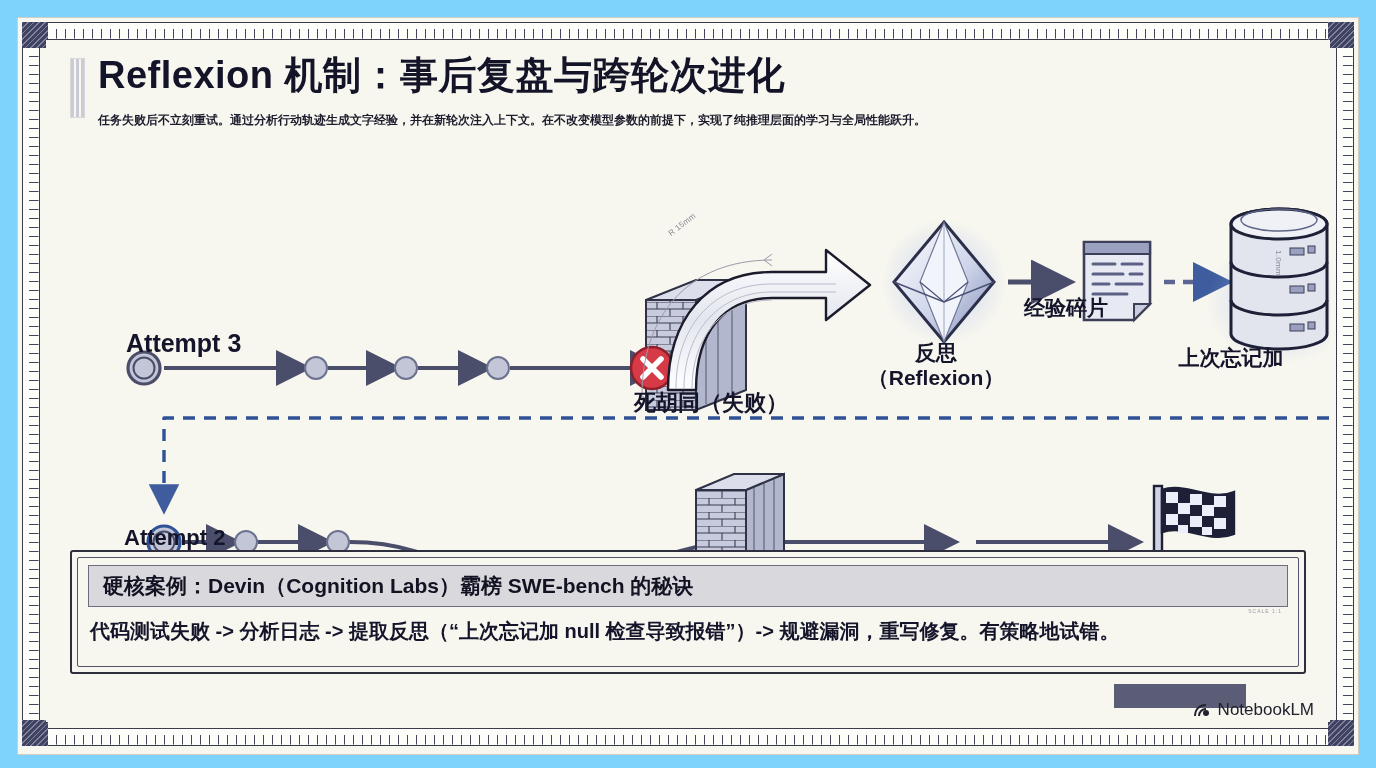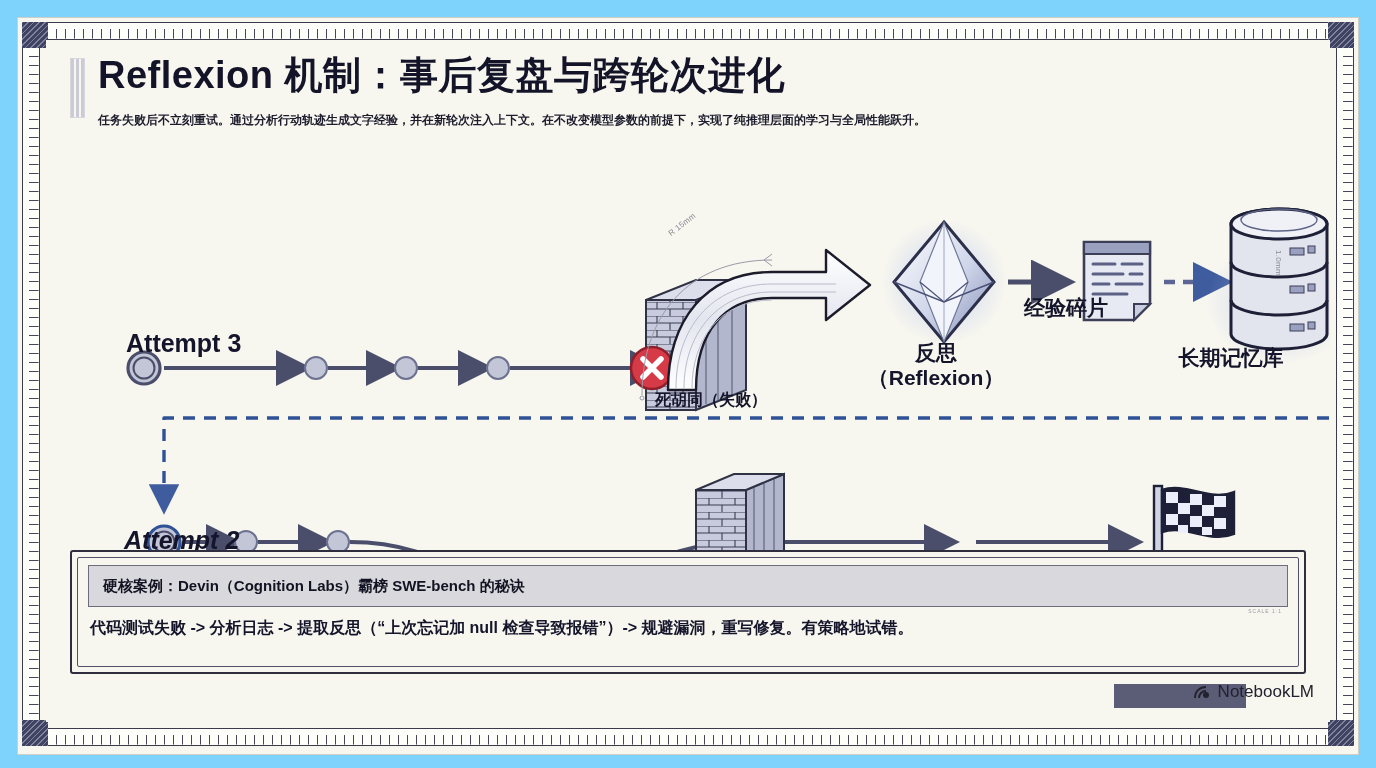--- a/index.html
+++ b/index.html
@@ -70,22 +70,22 @@
 
   
   .diagram{position:absolute;left:0;top:150px;width:100%;height:400px;}
   .diagram svg{display:block;}
 
   .dlabel{
     position:absolute;color:#14142a;font-weight:bold;text-align:center;
     line-height:1.2;white-space:nowrap;
   }
   .lbl-attempt1{left:80px;top:138px;font-size:25px;}
-  .lbl-attempt2{left:78px;top:335px;font-size:25px;font-style:italic;}
-  .lbl-dead{left:555px;top:200px;font-size:16px;width:220px;}
+  .lbl-attempt2{left:78px;top:335px;font-size:22px;}
+  .lbl-dead{left:555px;top:200px;font-size:22px;width:220px;}
   .lbl-reflexion{left:790px;top:150px;font-size:21px;width:200px;}
   .lbl-fragment{left:930px;top:105px;font-size:21px;width:180px;}
   .lbl-memory{left:1085px;top:155px;font-size:21px;width:200px;}
   .lbl-finish{left:1090px;top:368px;font-size:21px;width:180px;}
   .dim-note{
     position:absolute;font-size:8px;color:#8a8a96;letter-spacing:.3px;
   }
   .dim-radius{left:620px;top:30px;transform:rotate(-38deg);}
   .dim-mm{left:1228px;top:60px;writing-mode:vertical-rl;}
 
@@ -95,36 +95,36 @@
     border:2px solid #2e2e3e;border-radius:3px;background:#f7f6ef;
   }
   .case-frame:before{
     content:"";position:absolute;inset:5px;border:1px solid #51516a;border-radius:2px;
   }
   .case-head{
     position:absolute;left:16px;right:16px;top:13px;height:42px;
     background:#d9d9dd;border:1px solid #6d6d7d;
     display:flex;align-items:center;padding:0 14px;box-sizing:border-box;
   }
-  .case-head span{font-size:15px;font-weight:bold;color:#121222;white-space:nowrap;}
+  .case-head span{font-size:21px;font-weight:bold;color:#121222;white-space:nowrap;}
   .case-body{
     position:absolute;left:18px;right:18px;top:66px;
-    font-size:16px;font-weight:bold;color:#14142a;white-space:nowrap;
+    font-size:20px;font-weight:bold;color:#14142a;white-space:nowrap;
   }
   .case-tick{
     position:absolute;right:22px;top:56px;font-size:5px;color:#9b9ba6;letter-spacing:1px;
   }
 
   
   .watermark{
     position:absolute;right:106px;bottom:24px;
     font-size:27px;color:#9c9ca8;opacity:.72;letter-spacing:2px;white-space:nowrap;
   }
   .nblm{
-    position:absolute;right:16px;bottom:20px;display:flex;align-items:center;gap:6px;
+    position:absolute;right:16px;bottom:2px;display:flex;align-items:center;gap:6px;
     font-size:17px;color:#22222e;white-space:nowrap;
   }
   .nblm svg{display:block;}
   .bottom-strip{
     position:absolute;right:84px;bottom:14px;width:132px;height:24px;
     background:#3f4262;opacity:.85;
   }
 </style>
 </head>
 <body>
@@ -311,21 +311,21 @@
       </svg>
 
       <div class="dlabel lbl-attempt1">Attempt 3</div>
       <div class="dlabel lbl-attempt2">Attempt 2</div>
       <div class="dlabel lbl-dead">死胡同（失败）</div>
       <div class="dlabel lbl-fragment">经验碎片</div>
       <div class="dlabel lbl-reflexion">
         <div>反思</div>
         <div>（Reflexion）</div>
       </div>
-      <div class="dlabel lbl-memory">长期记忆库</div>
+      <div class="dlabel lbl-memory">上次忘记加</div>
       <div class="dlabel lbl-finish">抵达终点</div>
       <div class="dim-note dim-radius">R 15mm</div>
       <div class="dim-note dim-mm">1.0mm</div>
     </div>
 
     <div class="case-frame">
       <div class="case-head">
         <span>硬核案例：Devin（Cognition Labs）霸榜 SWE-bench 的秘诀</span>
       </div>
       <div class="case-tick">SCALE 1:1</div>

